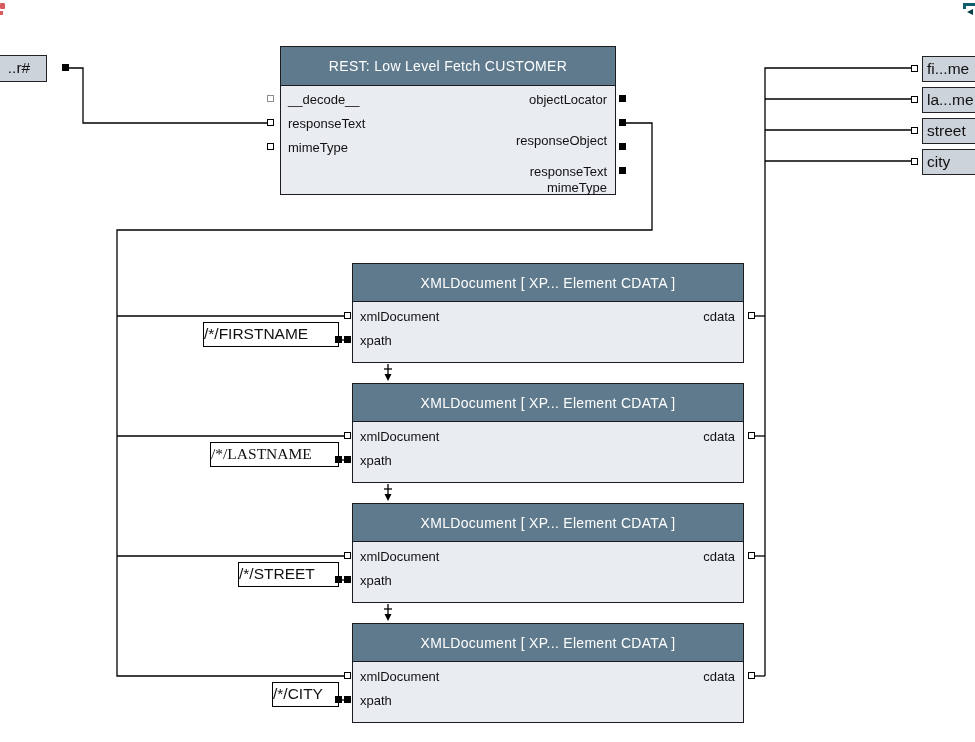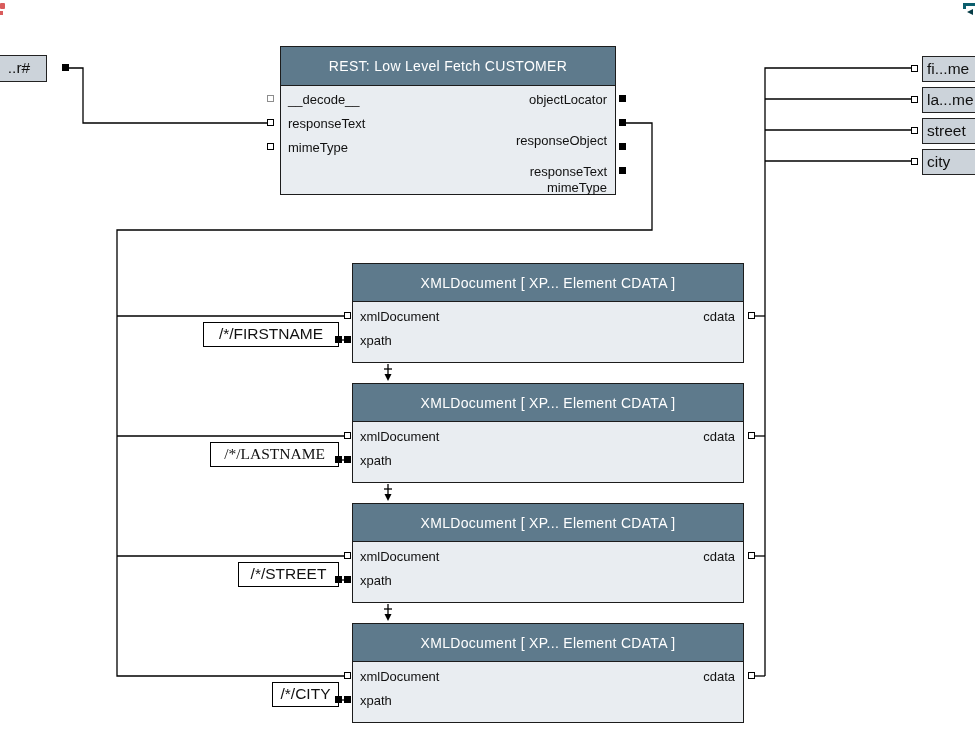--- a/index.html
+++ b/index.html
@@ -13,21 +13,21 @@
   .lbl.l{left:7px;}
   .lbl.r{right:8px;text-align:right;}
   .port{position:absolute;width:7px;height:7px;box-sizing:border-box;background:#fff;border:1.3px solid #000;}
   .port.f{background:#000;border-color:#000;}
   .port.g{border-color:#8d8d8d;}
   .stub{position:absolute;background:#ccd3da;border:1.6px solid #222;box-sizing:border-box;
         font-size:15.5px;line-height:23px;white-space:nowrap;overflow:hidden;}
   .stub.rt{padding-left:4px;}
   .stub.lt{text-align:center;}
   .xlabel{position:absolute;background:#fff;border:1.5px solid #000;box-sizing:border-box;
-          font-size:15.5px;line-height:21px;text-align:center;white-space:nowrap;}
+          font-size:15.5px;line-height:21px;text-align:left;white-space:nowrap;}
   .wires{position:absolute;left:0;top:0;pointer-events:none;}
   .deco{position:absolute;}
 </style>
 </head>
 <body>
 
 <div class="canvas">
 
   <svg class="wires" width="975" height="742">
     <g stroke="#000" stroke-width="1.3" fill="none">

